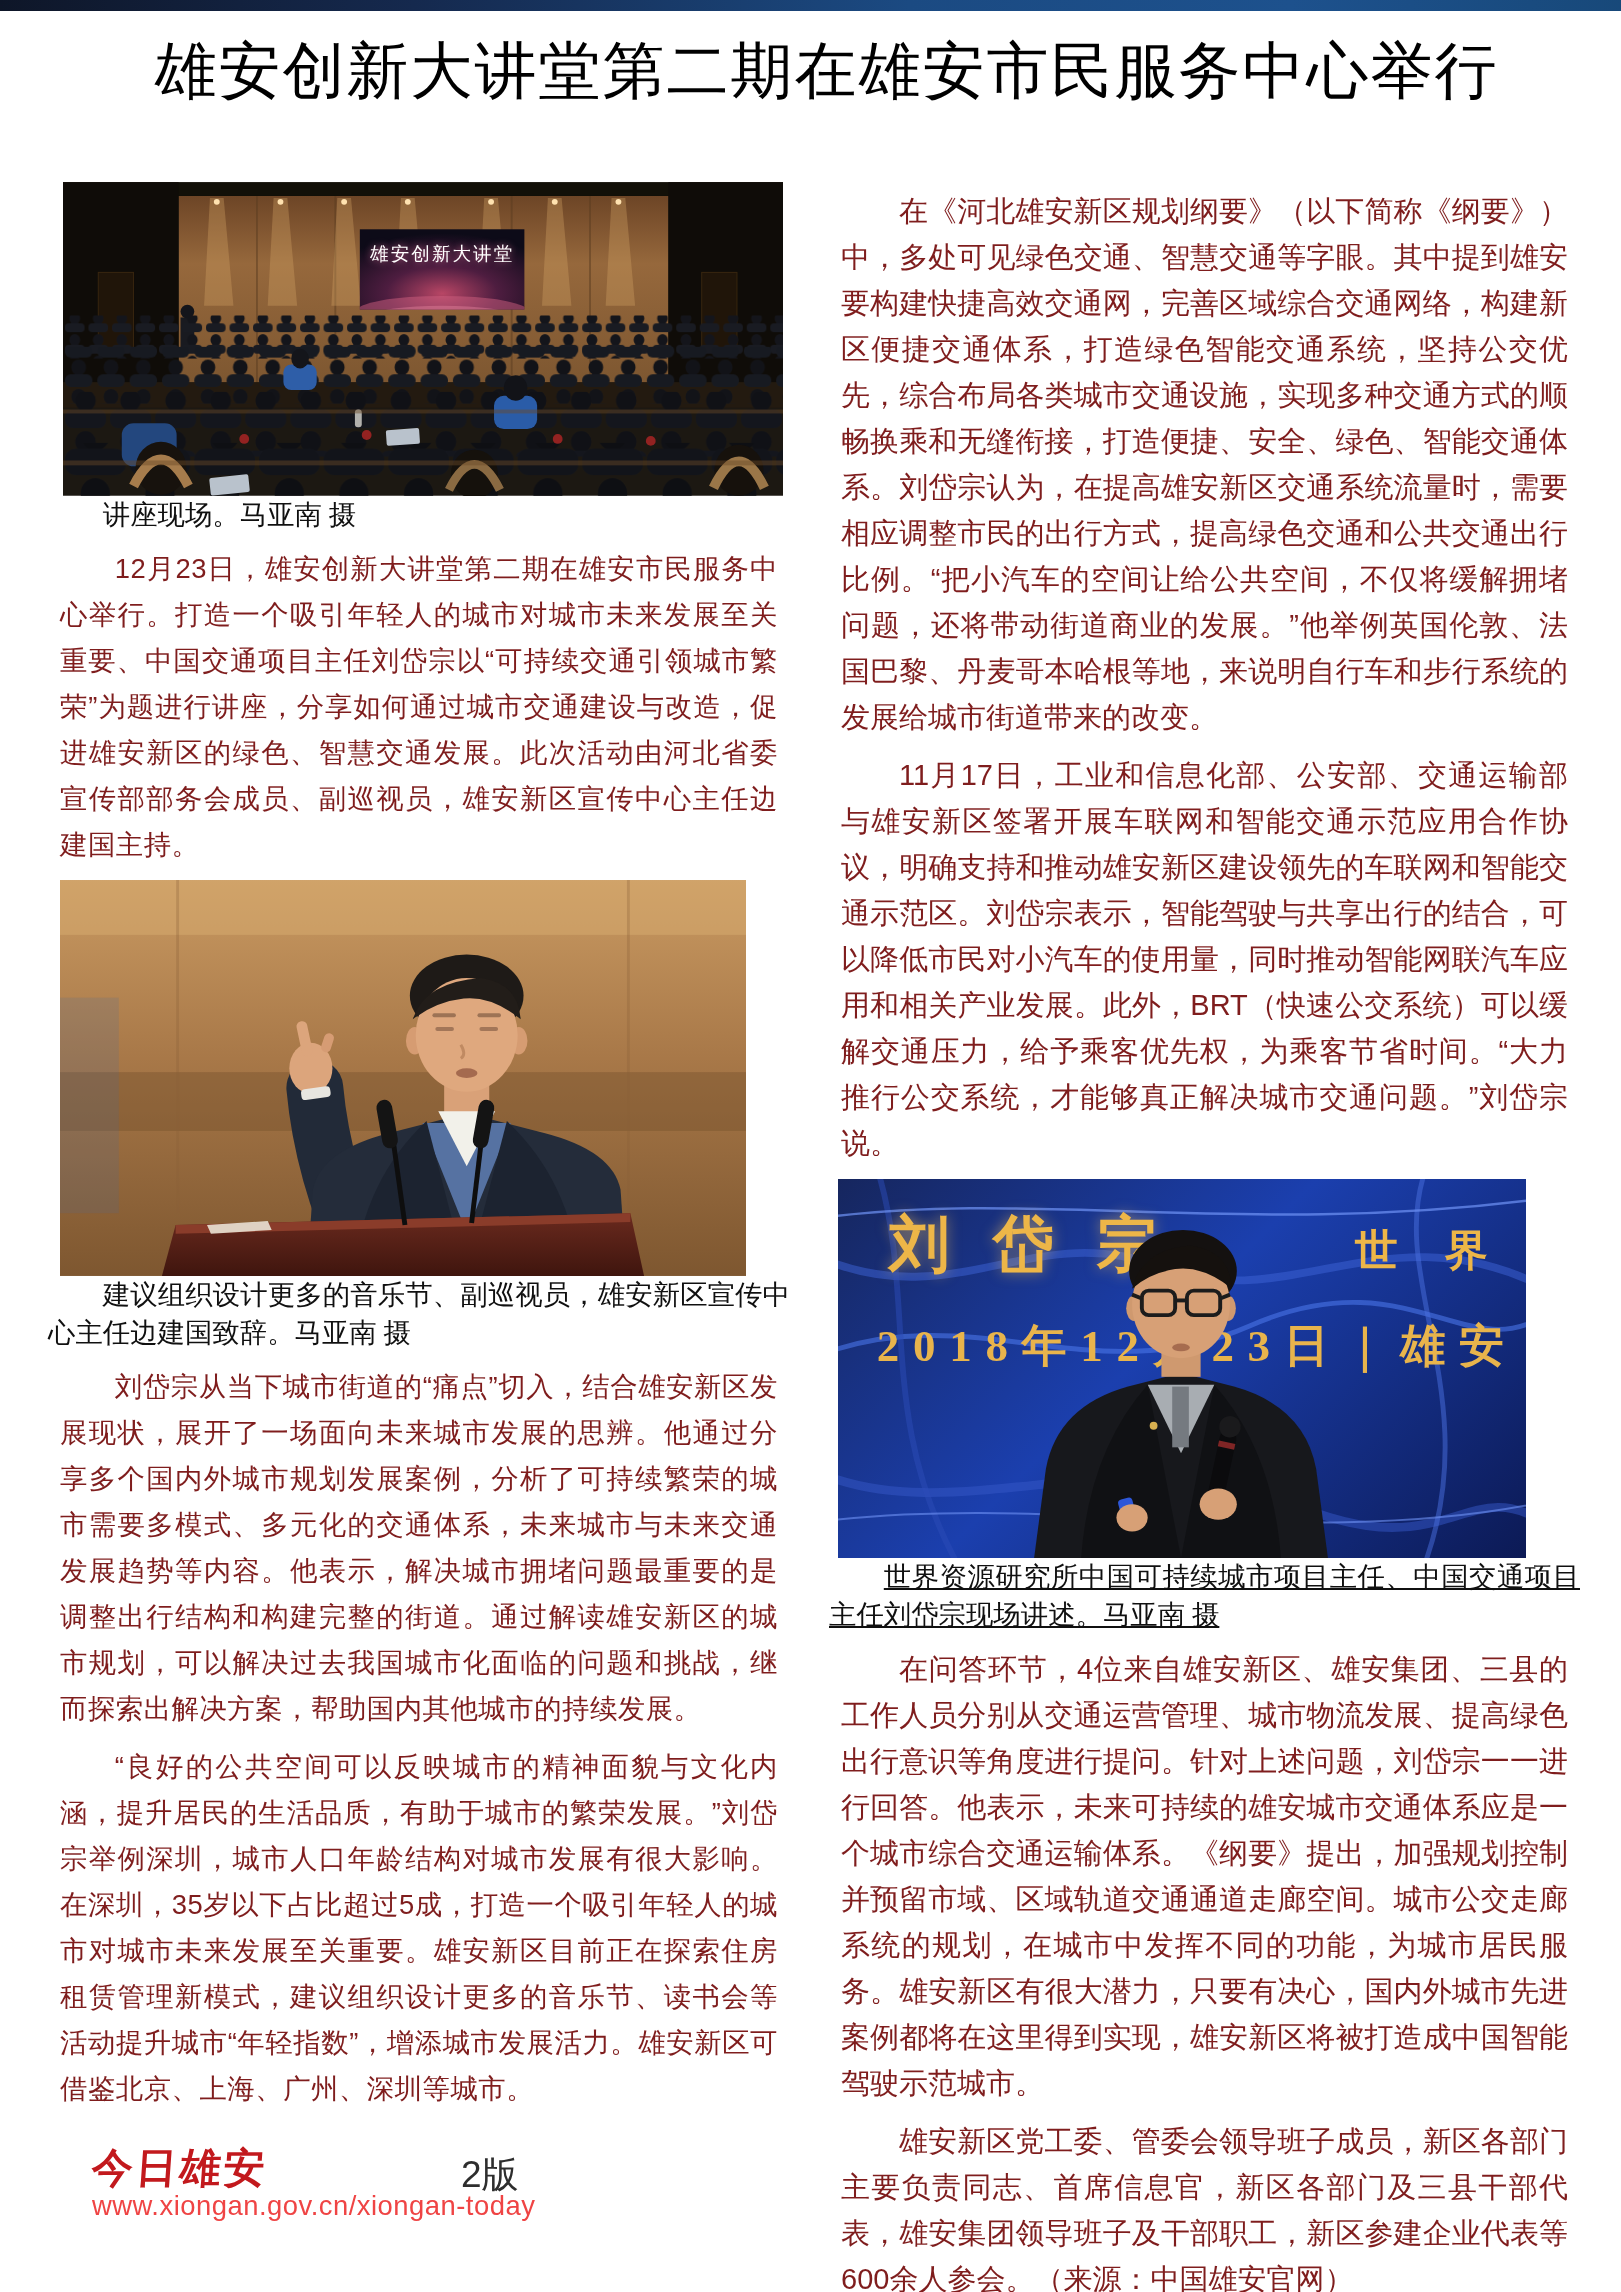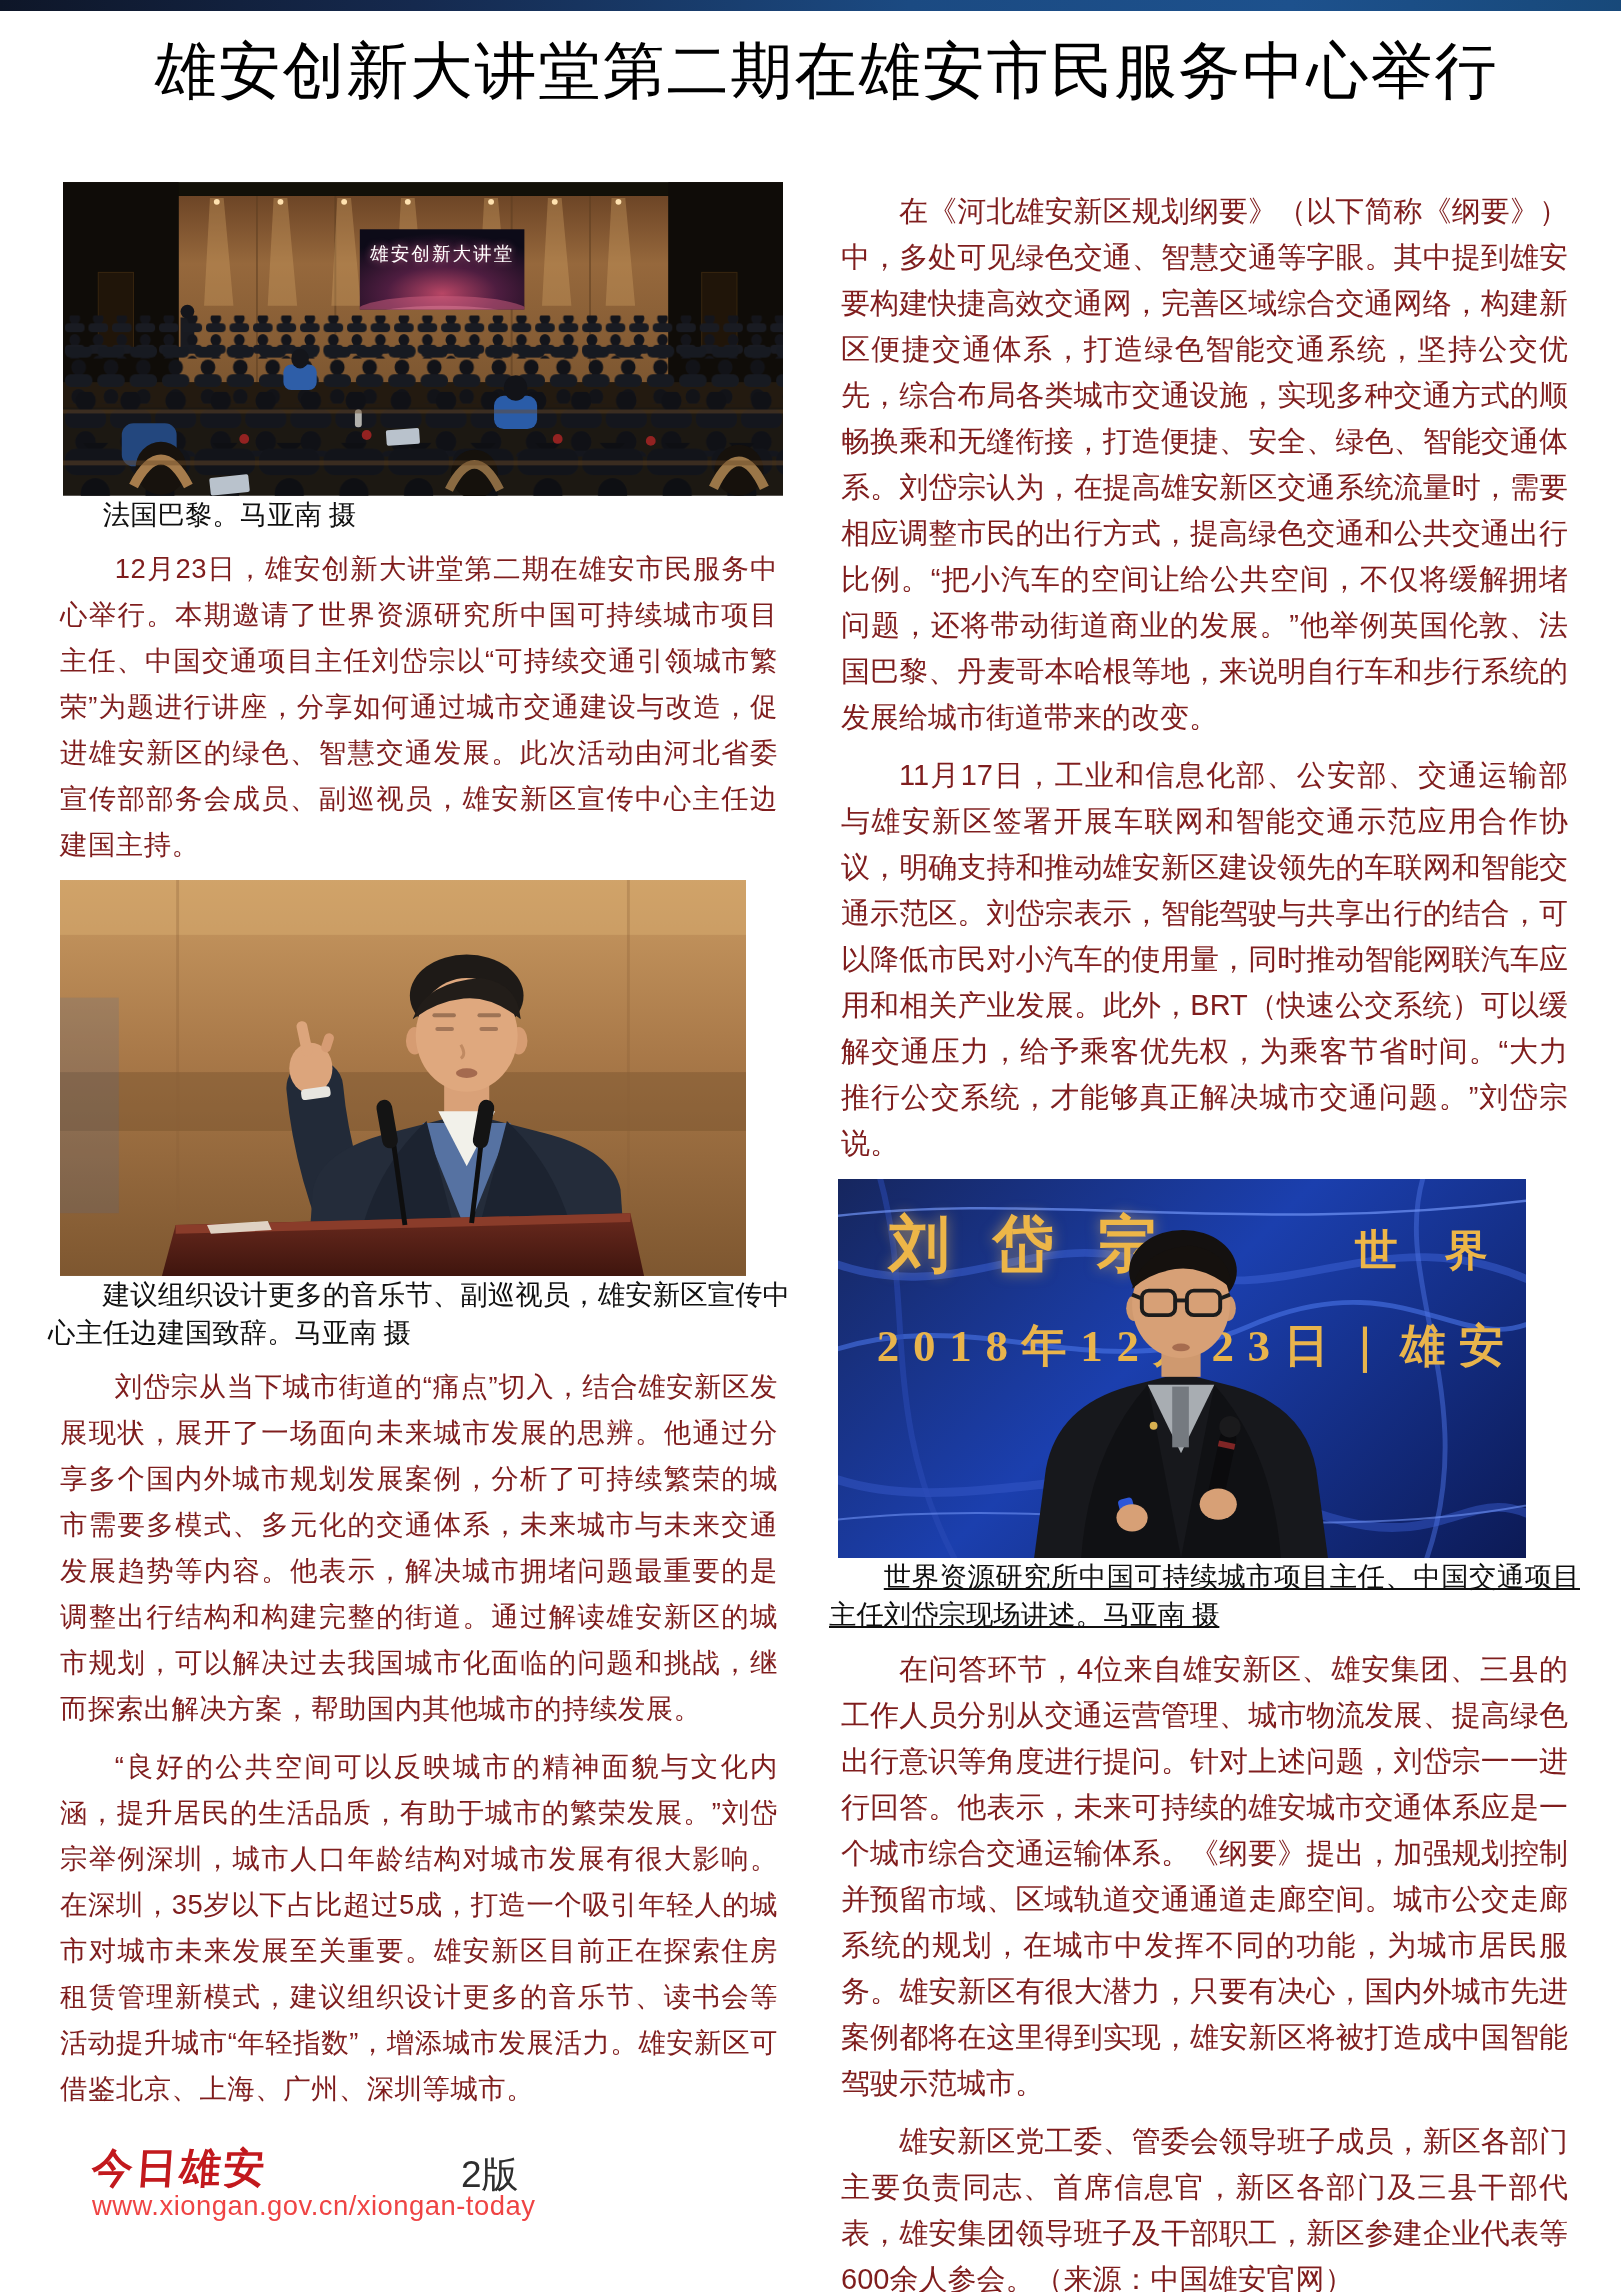--- a/index.html
+++ b/index.html
@@ -159,23 +159,23 @@
           <rect x="298" y="232" width="7" height="18" rx="3" fill="#dad8d2" opacity="0.8"></rect>
         </g>
         <g fill="#6b4a28" opacity="0.45">
           <rect y="232" width="735" height="4"></rect>
             <rect y="284" width="735" height="5"></rect>
         </g>
       </svg>
       <span class="screen-text">雄安创新大讲堂</span>
     </figure>
 
-    <p class="caption caption-gap">法国巴黎。马亚南 摄</p>
-
-    <p class="body after-cap">12月23日，雄安创新大讲堂第二期在雄安市民服务中心举行。本期邀请了世界资源研究所中国可持续城市项目主任、中国交通项目主任刘岱宗以“可持续交通引领城市繁荣”为题进行讲座，分享如何通过城市交通建设与改造，促进雄安新区的绿色、智慧交通发展。此次活动由河北省委宣传部部务会成员、副巡视员，雄安新区宣传中心主任边建国主持。</p>
+    <p class="caption caption-gap">讲座现场。马亚南 摄</p>
+
+    <p class="body after-cap">12月23日，雄安创新大讲堂第二期在雄安市民服务中心举行。打造一个吸引年轻人的城市对城市未来发展至关重要、中国交通项目主任刘岱宗以“可持续交通引领城市繁荣”为题进行讲座，分享如何通过城市交通建设与改造，促进雄安新区的绿色、智慧交通发展。此次活动由河北省委宣传部部务会成员、副巡视员，雄安新区宣传中心主任边建国主持。</p>
 
     <figure class="photo2">
       <svg width="686" height="396" viewBox="0 0 700 404">
         <defs>
           <linearGradient id="wood2" x1="0" y1="0" x2="0" y2="1">
             <stop offset="0" stop-color="#c99a62"></stop>
               <stop offset="0.45" stop-color="#a87848"></stop>
               <stop offset="1" stop-color="#7e5730"></stop>
           </linearGradient>
           <linearGradient id="pod" x1="0" y1="0" x2="0" y2="1">

